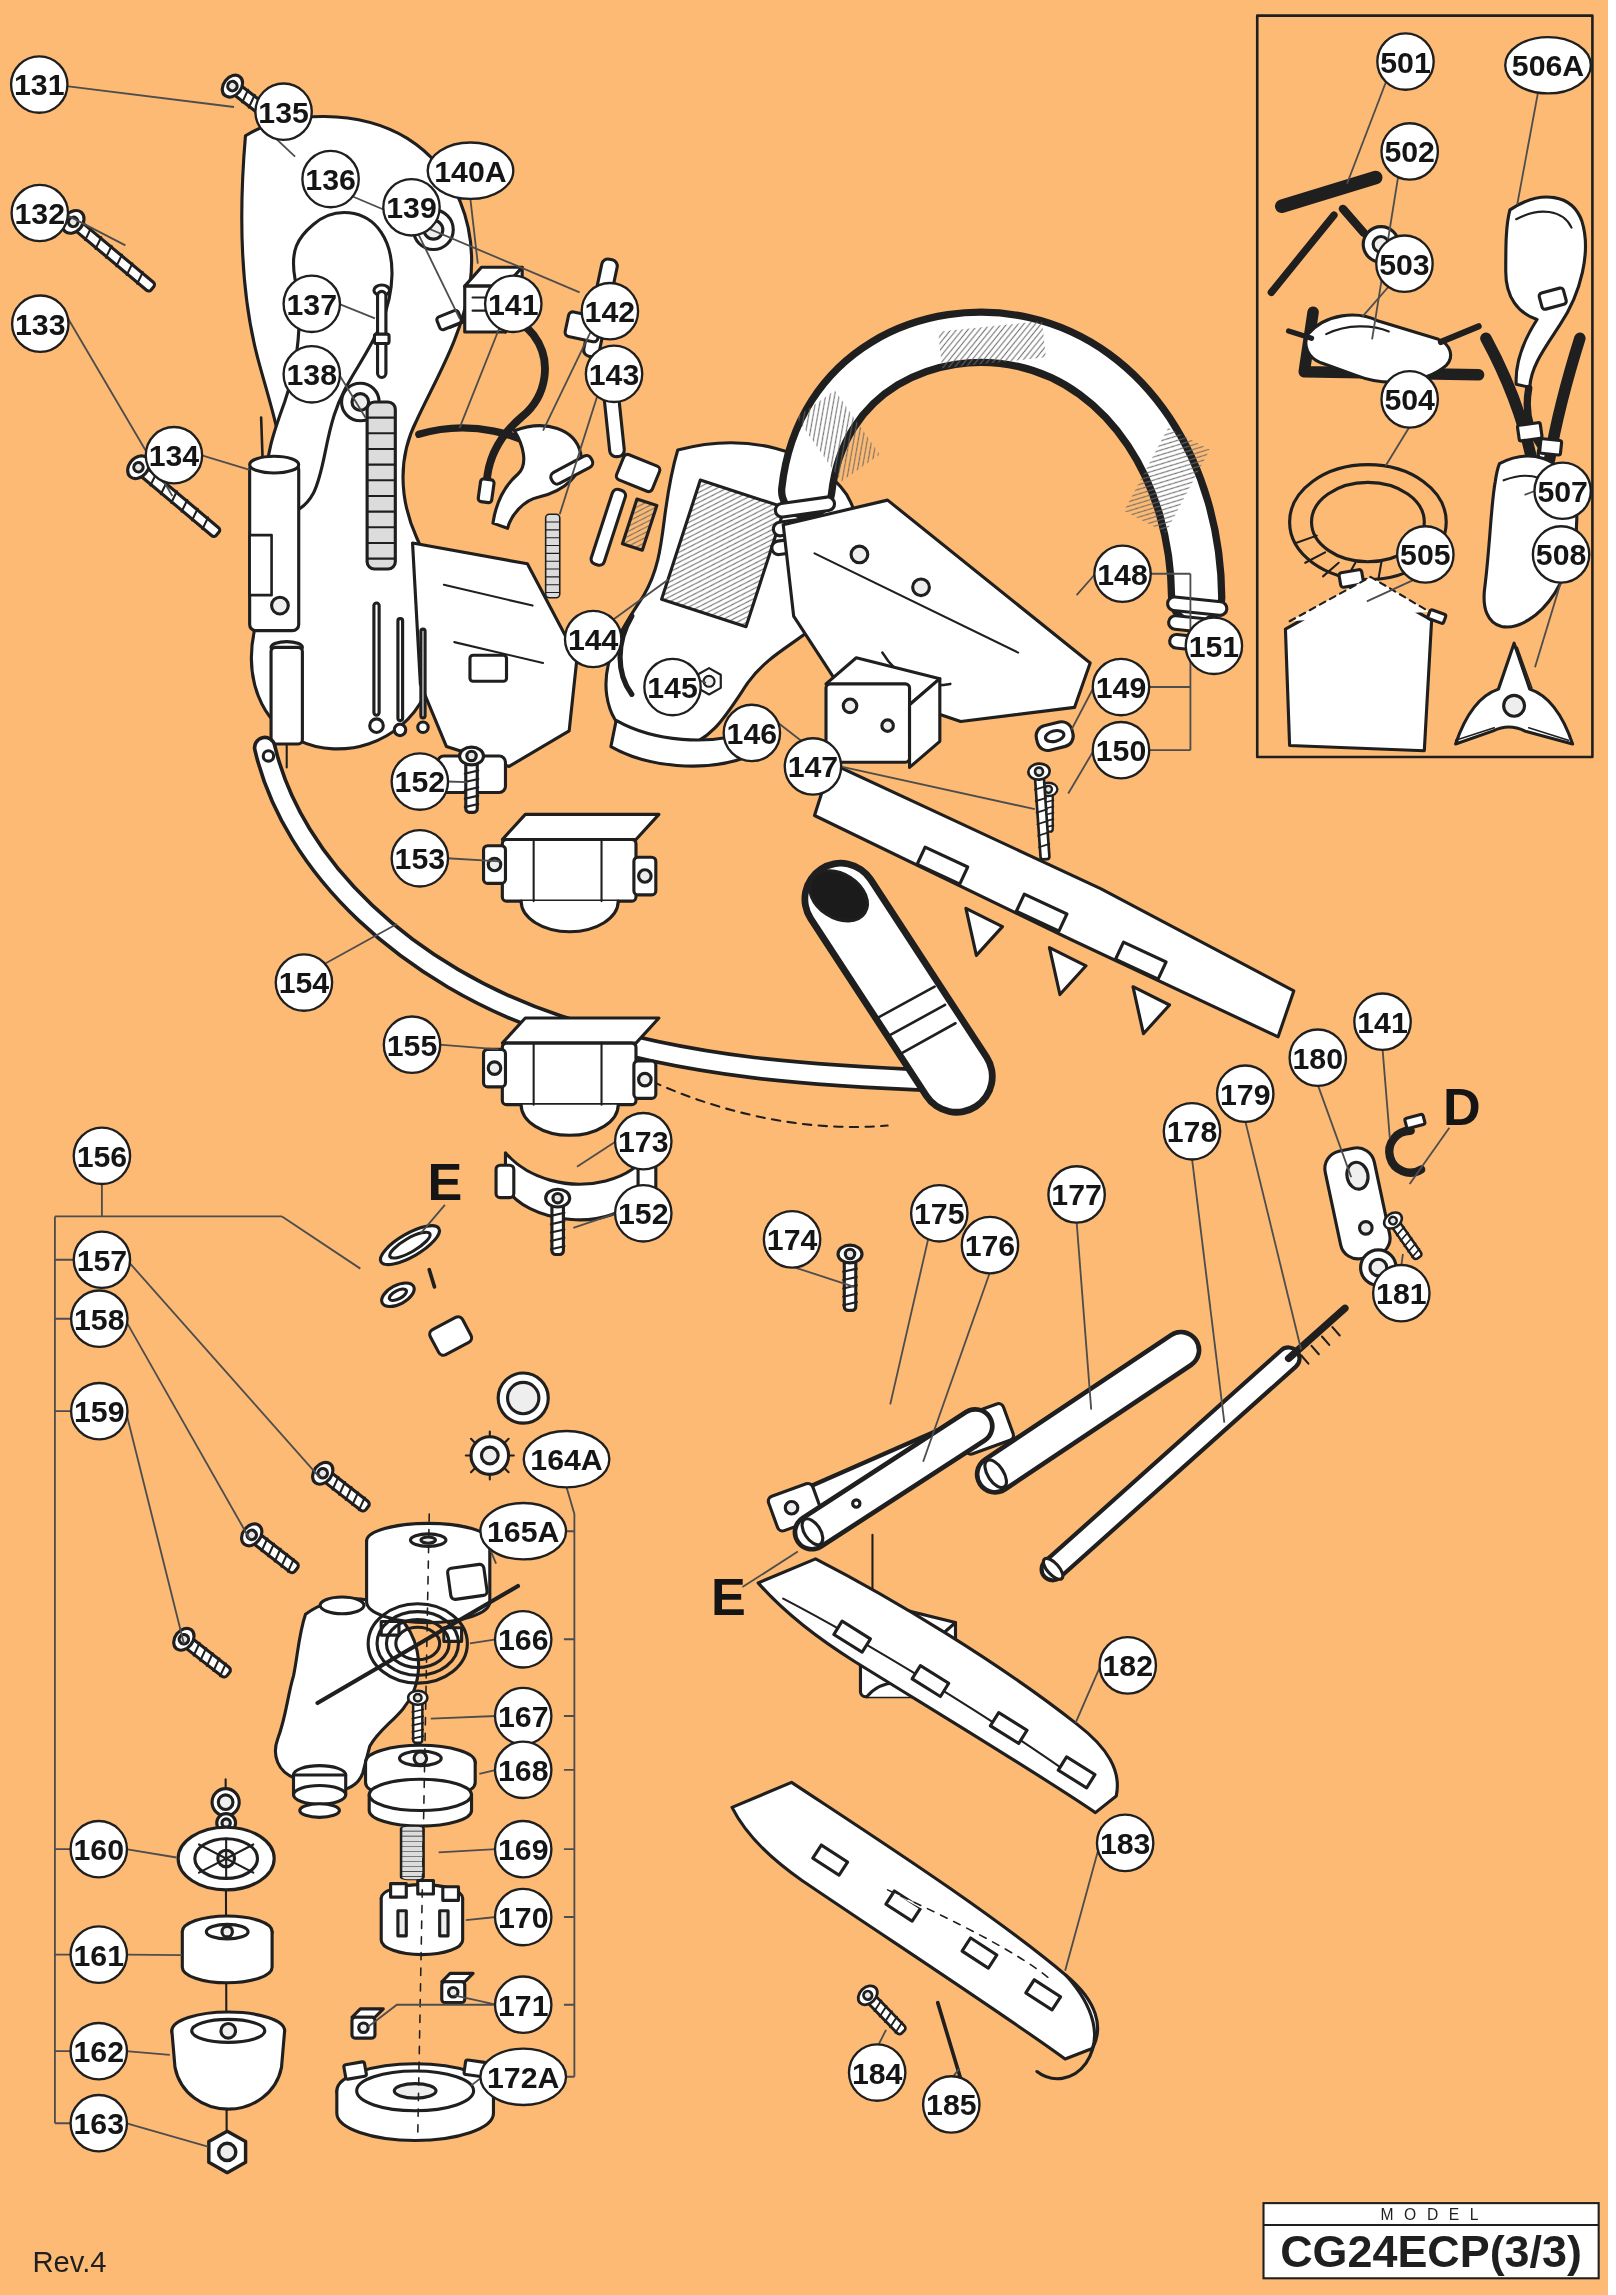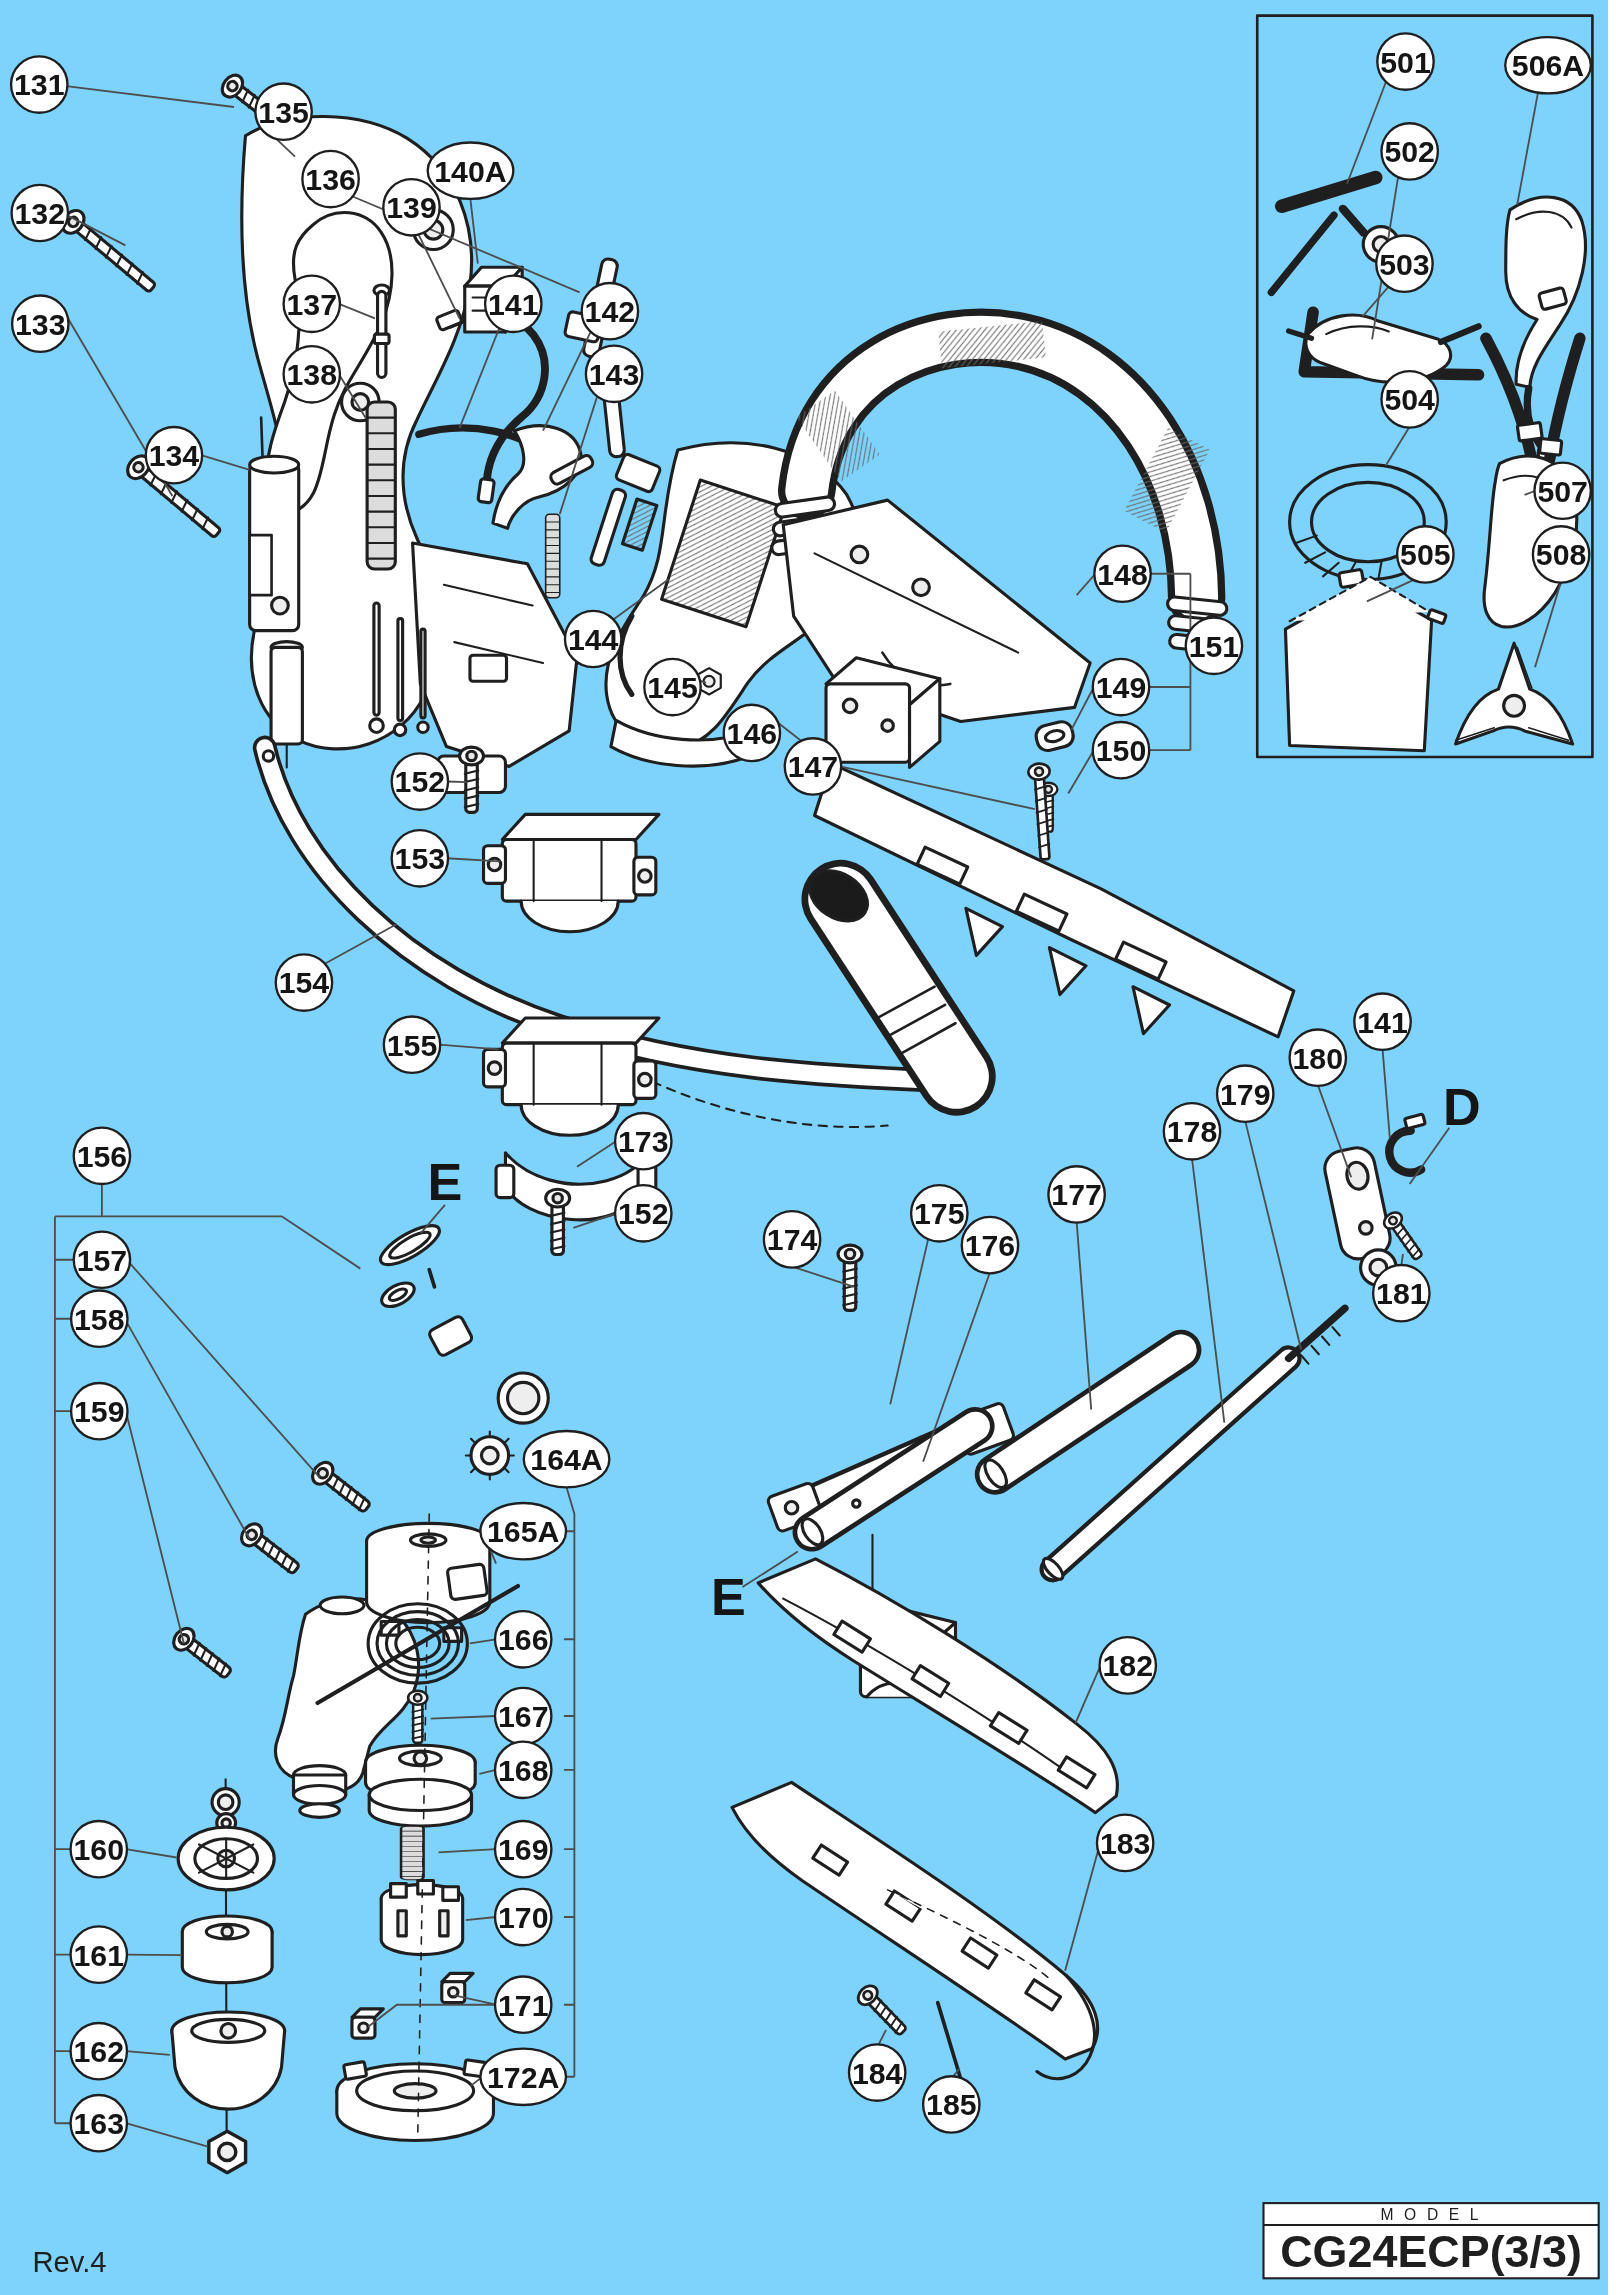--- a/index.html
+++ b/index.html
@@ -1,16 +1,16 @@
 <!DOCTYPE html>
 <html style="font-size:8.4px"><head>
 <meta charset="utf-8">
 <style>
   html,body{margin:0;padding:0;background:#ffffff;}
-  #stage{position:relative;width:1608px;height:2295px;background:#7dd3fc;font-family:"Liberation Sans",sans-serif;}
+  #stage{position:relative;width:1608px;height:2295px;background:#fdba74;font-family:"Liberation Sans",sans-serif;}
   svg{position:absolute;left:0;top:0;}
   .callout-text{font-family:"Liberation Sans",sans-serif;font-weight:bold;fill:#151515;}
   .section-letter{font-family:"Liberation Sans",sans-serif;font-weight:bold;fill:#151515;}
 </style>
 </head>
 <body>
 
 <div id="stage">
 <svg id="diagram" width="1616" height="2295" viewBox="0 0 3095 4396" xmlns="http://www.w3.org/2000/svg">
   <defs>

